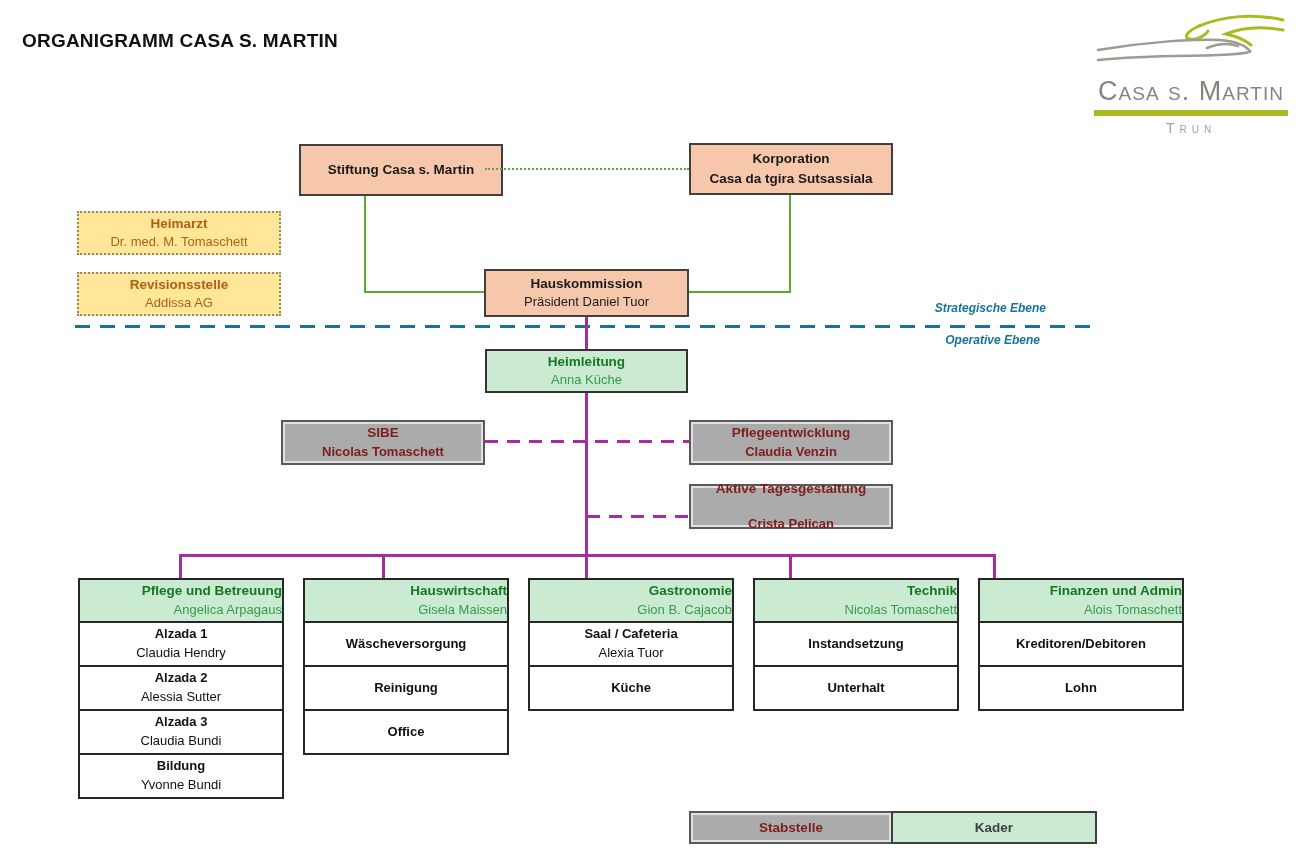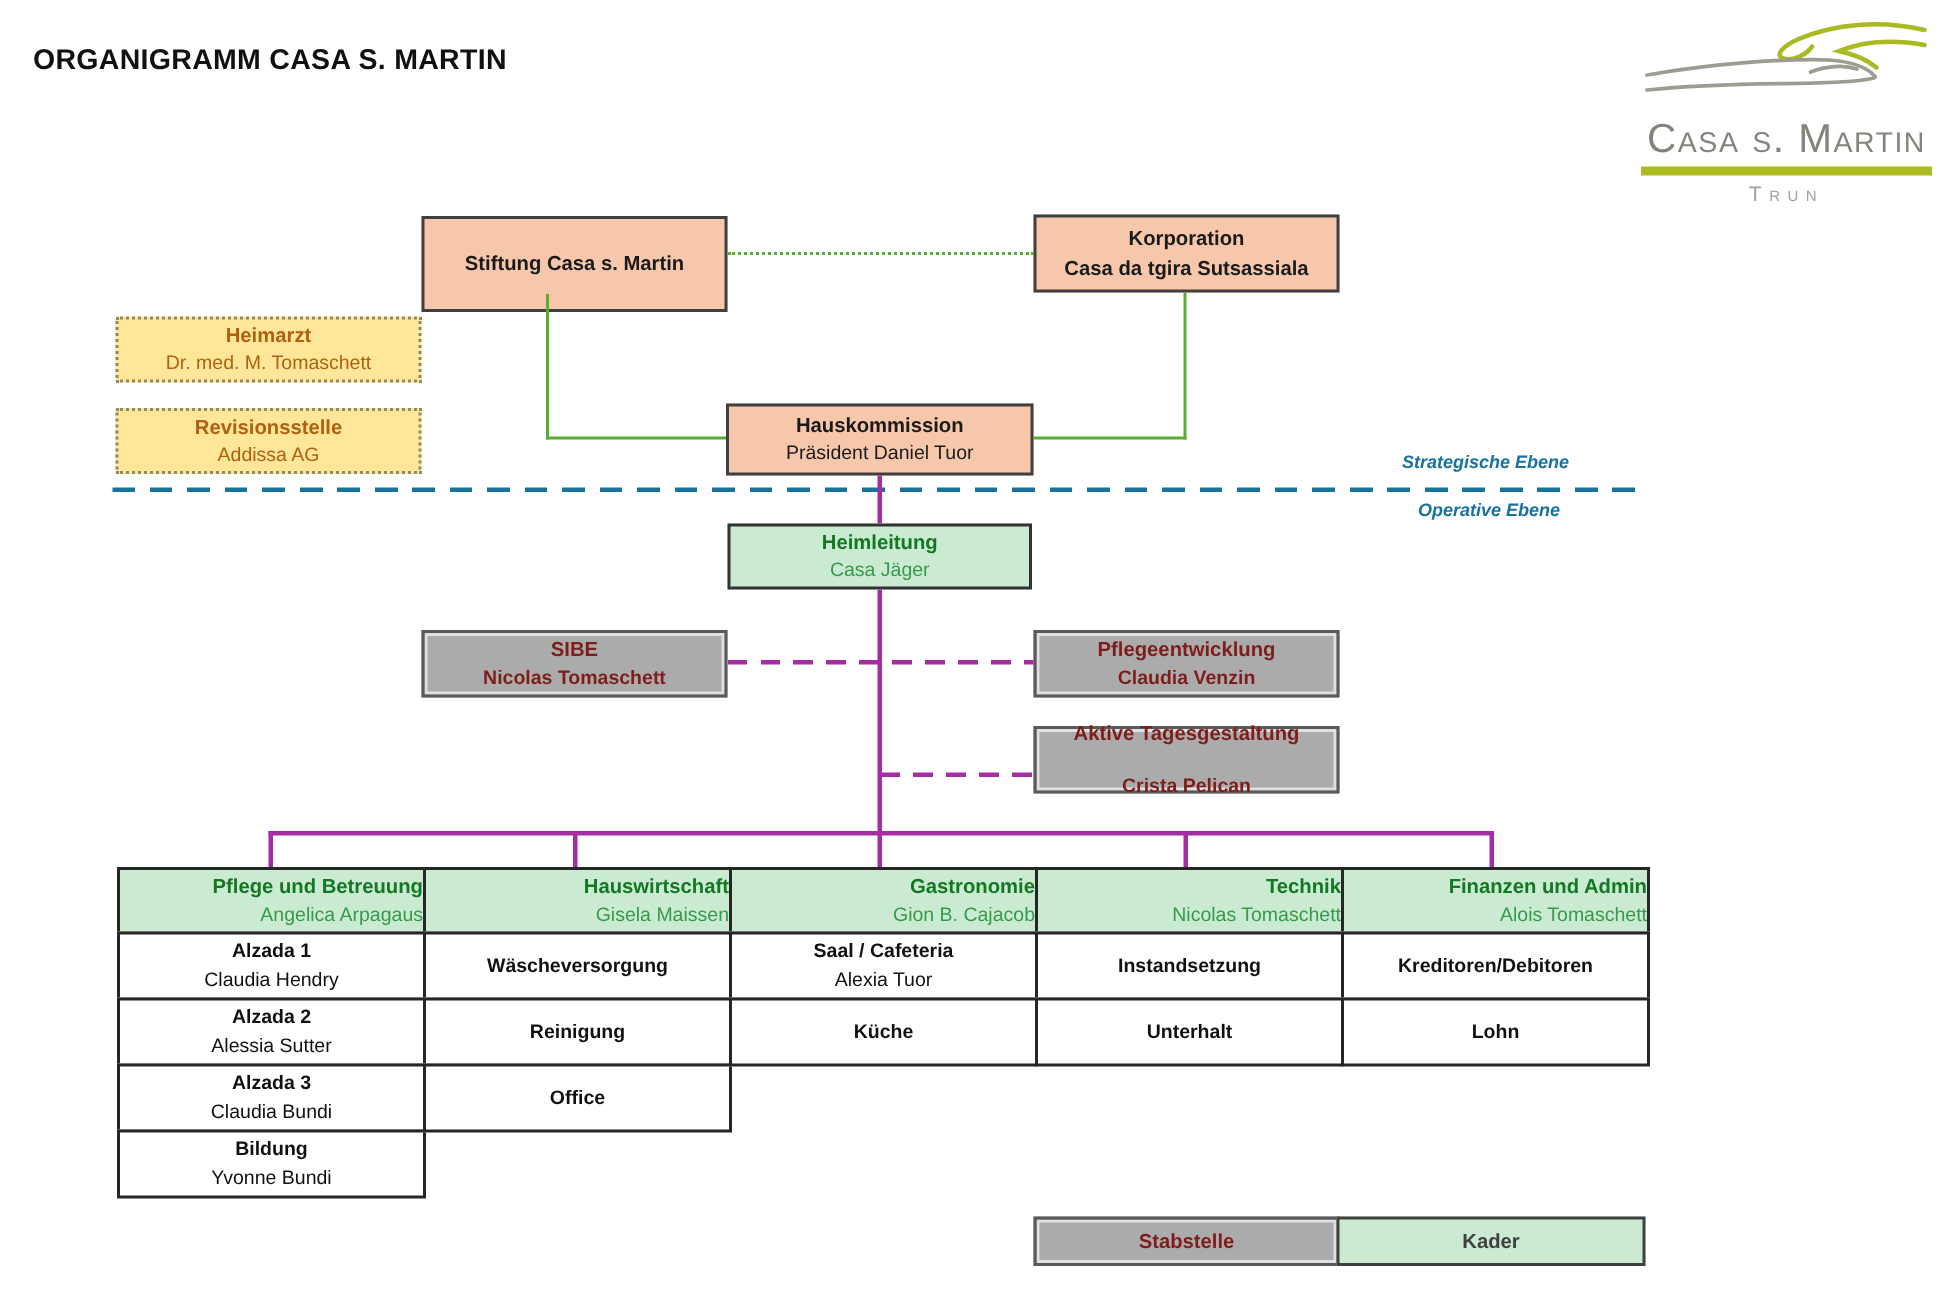--- a/index.html
+++ b/index.html
@@ -37,21 +37,21 @@
   .greenline{background:#5bab33;}
   .green-dotted{height:0;border-top:2px dotted #5bab33;}
   .magline{background:#a62ca4;}
   .mag-dashed{height:3px;background:repeating-linear-gradient(90deg,#a62ca4 0 13px,transparent 13px 22px);}
   .blue-dashed{height:3px;background:repeating-linear-gradient(90deg,#17739c 0 15px,transparent 15px 25px);}
   .lvl-label{font-size:12px;font-weight:bold;font-style:italic;color:#17739c;text-align:right;width:150px;}
 
   
   .dept-table{left:78px;top:578px;display:flex;}
   .dept-col{display:flex;flex-direction:column;width:206px;}
-  .dept-col + .dept-col{margin-left:-2px;}
+  .dept-col + .dept-col{margin-left:-2px;padding-left:21px;}
   .cell{box-sizing:border-box;border:2px solid #262626;display:flex;flex-direction:column;
         justify-content:center;align-items:center;text-align:center;background:#fff;line-height:1.45;}
   .cell + .cell{margin-top:-2px;}
   .cell.hdr{height:45px;background:#cbead2;align-items:flex-end;}
   .cell.hdr .t{color:#137822;font-weight:bold;font-size:13.5px;}
   .cell.hdr .s{color:#359b4c;font-size:13px;}
   .cell.unit{height:46px;}
   .cell.unit .t{font-weight:bold;font-size:13px;color:#111;}
   .cell.unit .s{font-size:13px;color:#111;}
 
@@ -84,21 +84,21 @@
           <path d="M3 50 C60 44, 112 47, 141 44 C151 43, 156 42, 155 41"></path>
           <path d="M112 38 C122 34, 134 33, 143 36"></path>
         </g>
       </g>
     </svg>
     <div class="logo-brand">Casa s. Martin</div>
     <div class="logo-bar"></div>
     <div class="logo-loc">Trun</div>
   </div>
 
-  <div class="abs obox salmon" style="left:281px;top:144px;width:204px;height:64px;">
+  <div class="abs obox salmon" style="left:299px;top:144px;width:204px;height:52px;">
     <span class="t">Stiftung Casa s. Martin</span>
   </div>
 
   <div class="abs obox salmon" style="left:689px;top:143px;width:204px;height:52px;">
     <span class="t">Korporation</span>
     <span class="t">Casa da tgira Sutsassiala</span>
   </div>
 
   <div class="abs green-dotted" style="left:485px;top:168px;width:204px;"></div>
 
@@ -123,21 +123,21 @@
 
   <div class="abs lvl-label" style="left:896px;top:301px;">Strategische Ebene</div>
   <div class="abs blue-dashed" style="left:75px;top:325px;width:1015px;"></div>
   <div class="abs lvl-label" style="left:890px;top:333px;">Operative Ebene</div>
 
   <div class="abs magline" style="left:585px;top:317px;width:3px;height:32px;"></div>
   <div class="abs magline" style="left:585px;top:393px;width:3px;height:163px;"></div>
 
   <div class="abs obox mint" style="left:485px;top:349px;width:203px;height:44px;">
     <span class="t">Heimleitung</span>
-    <span class="s">Casa Jäger</span>
+    <span class="s">Anna Küche</span>
   </div>
 
   <div class="abs obox gray" style="left:281px;top:420px;width:204px;height:45px;">
     <span class="t">SIBE</span>
     <span class="s">Nicolas Tomaschett</span>
   </div>
   <div class="abs obox gray" style="left:689px;top:420px;width:204px;height:45px;">
     <span class="t">Pflegeentwicklung</span>
     <span class="s">Claudia Venzin</span>
   </div>

